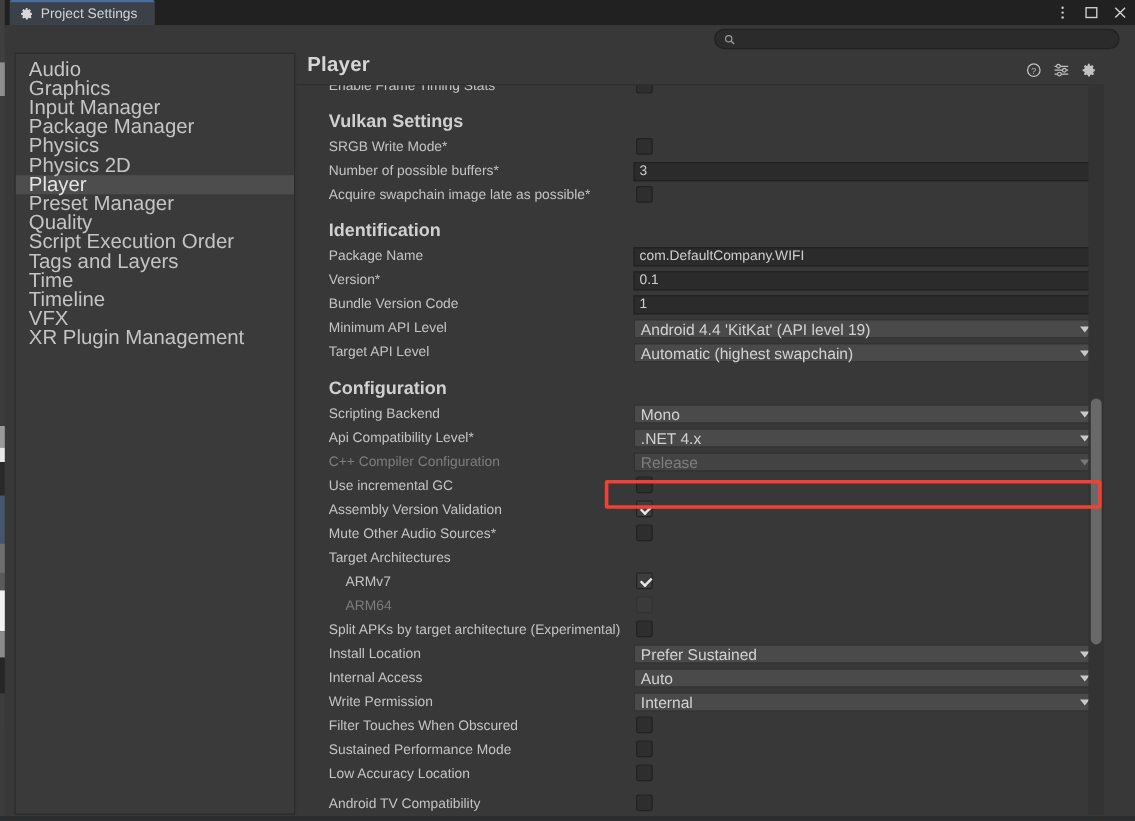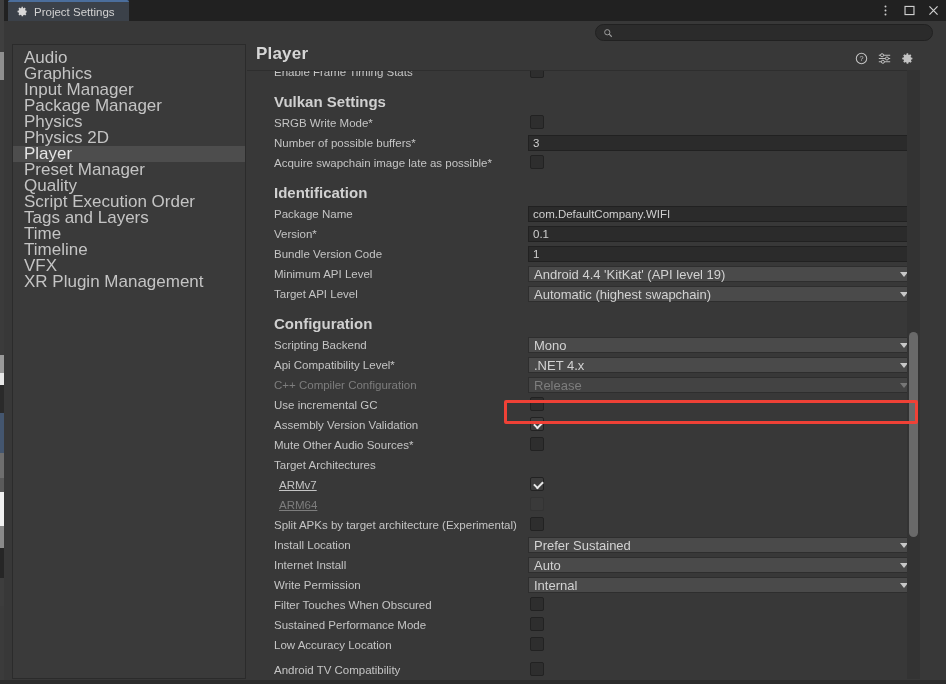--- a/index.html
+++ b/index.html
@@ -116,21 +116,21 @@
   .inner { position: relative; padding: 0 0 0 0; }
 
   .row {
     position: relative; height: 20px;
     display: flex; align-items: center;
   }
   .row .lab {
     position: absolute; left: 27px;
     color: #c4c4c4; font-size: 11.5px; white-space: nowrap;
   }
-  .row .lab.indent { left: 32px; text-decoration: underline; }
+  .row .lab.indent { left: 41px; }
   .row .lab.dim { color: #7d7d7d; }
   .row.grouphead {
     height: 23px;
   }
   .row.grouphead .lab {
     font-weight: bold; color: #d0d0d0; font-size: 15px;
   }
   .spacer8 { height: 8px; }
   .spacer4 { height: 5px; }
 
@@ -420,21 +420,21 @@
                 <div class="cb"></div>
               </div>
               <div class="row">
                 <div class="lab">Install Location</div>
                 <div class="dd">
                   <span>Prefer Sustained</span>
                   <span class="caret"></span>
                 </div>
               </div>
               <div class="row">
-                <div class="lab">Internet Install</div>
+                <div class="lab">Internal Access</div>
                 <div class="dd">
                   <span>Auto</span>
                   <span class="caret"></span>
                 </div>
               </div>
               <div class="row">
                 <div class="lab">Write Permission</div>
                 <div class="dd">
                   <span>Internal</span>
                   <span class="caret"></span>

